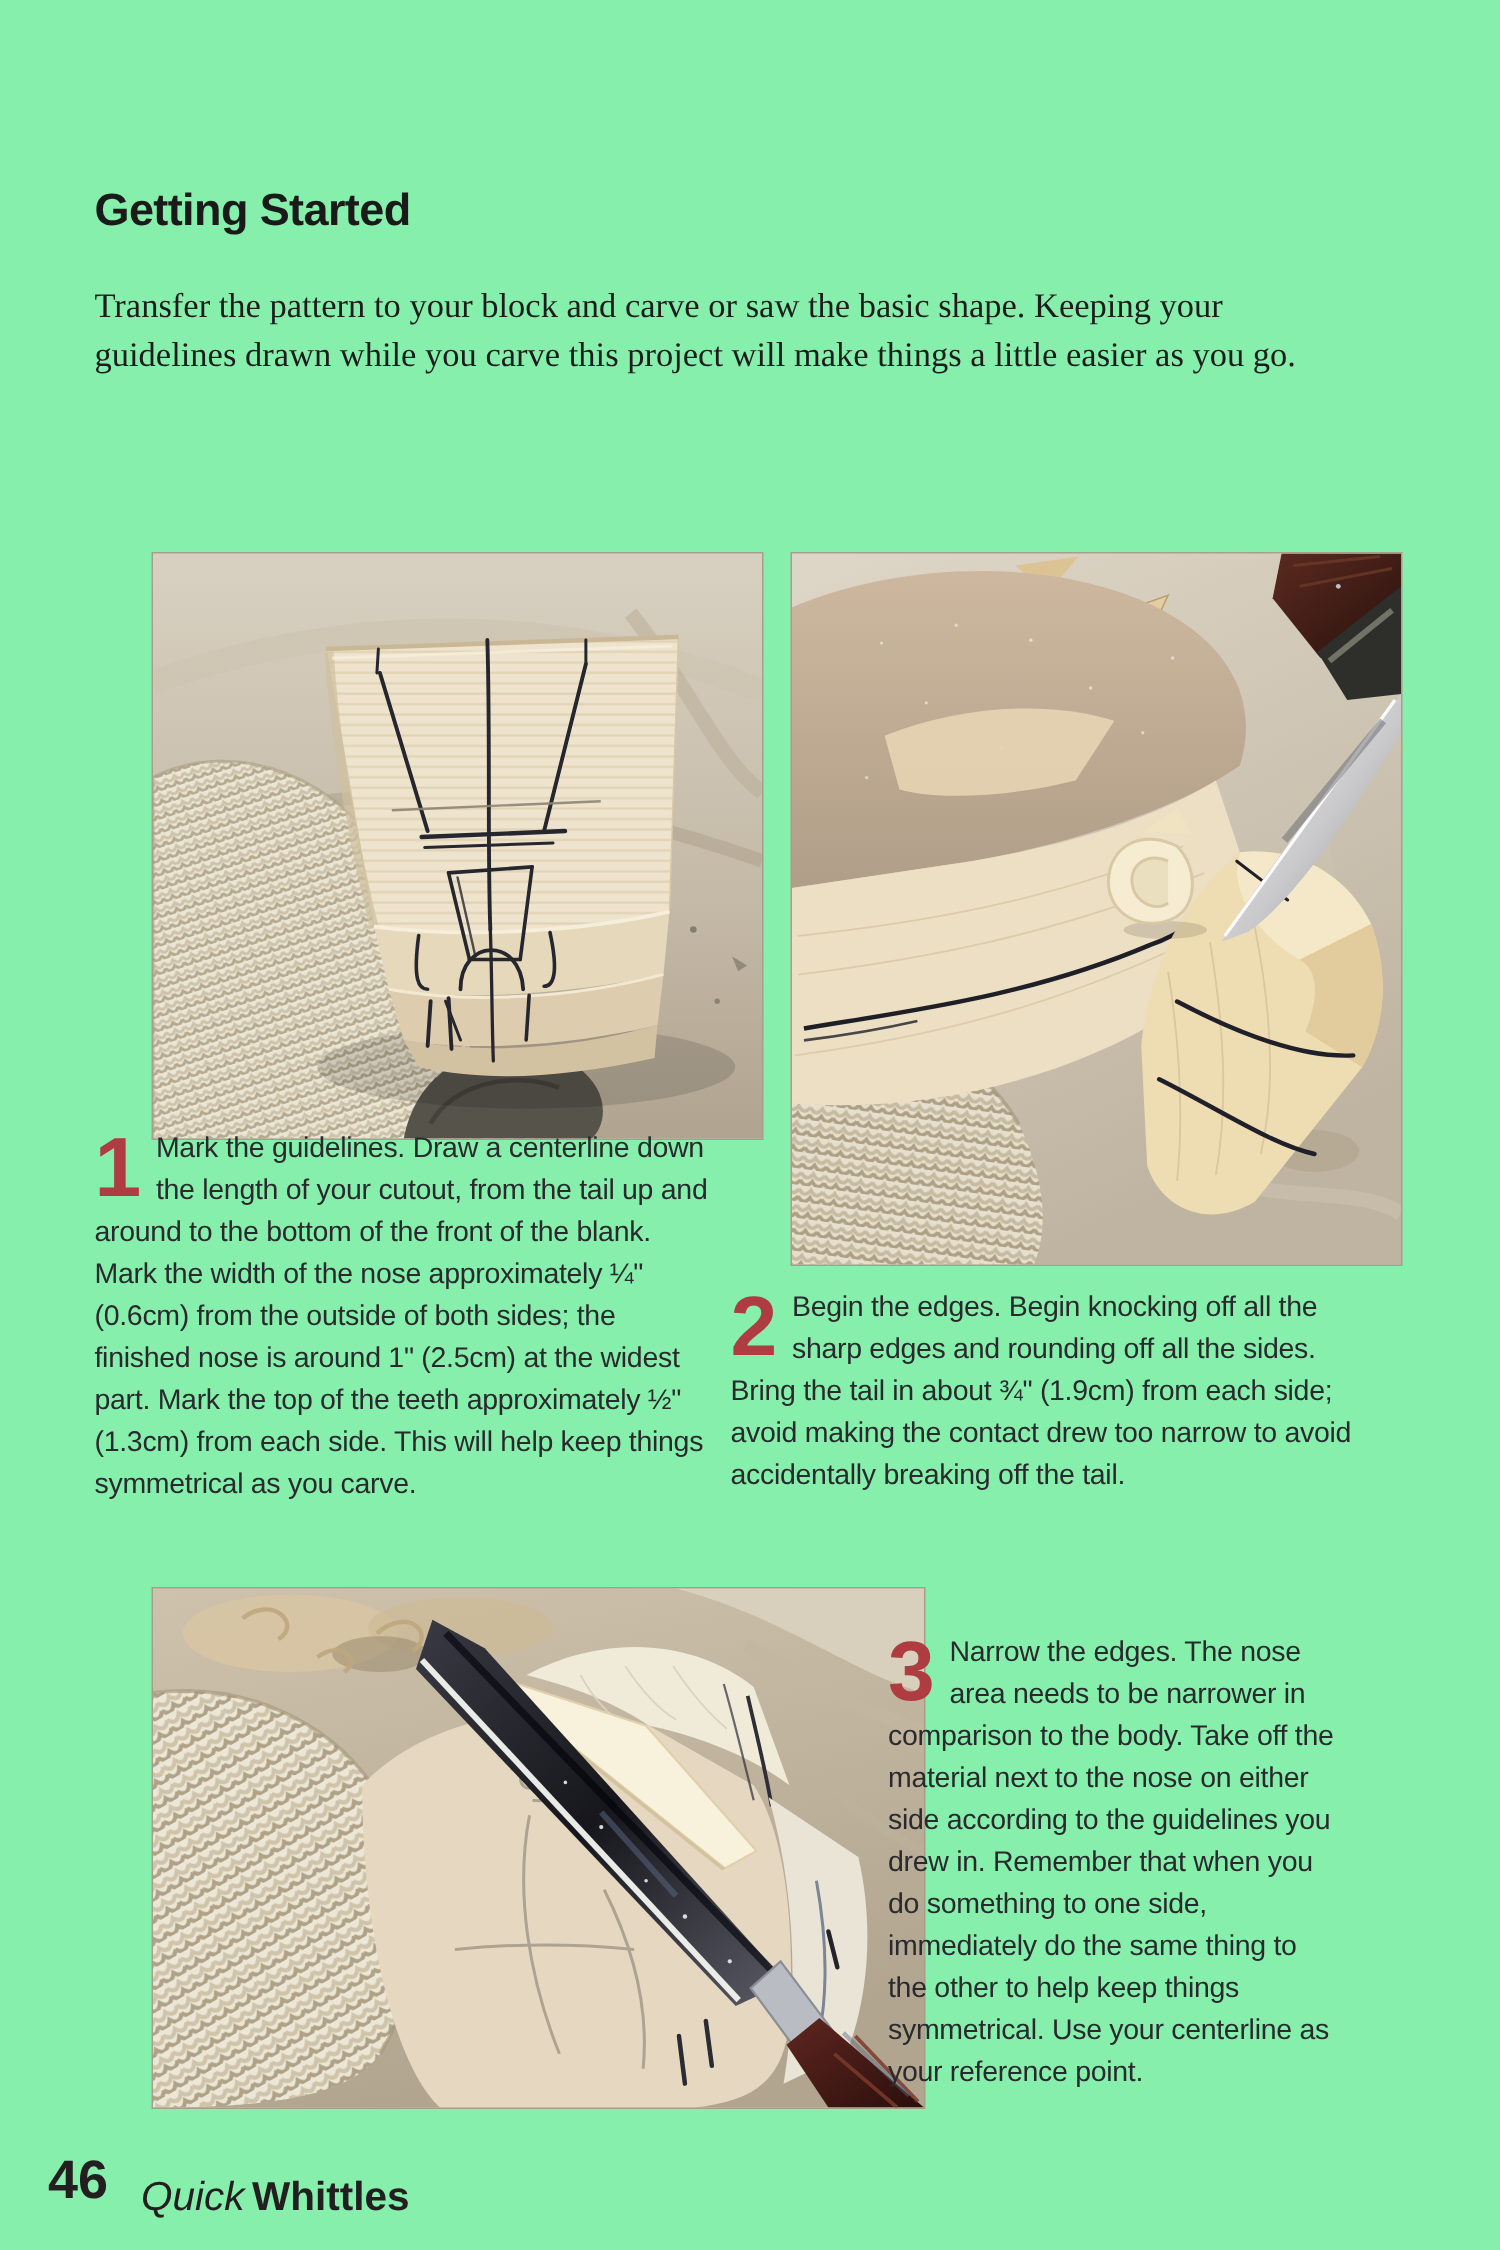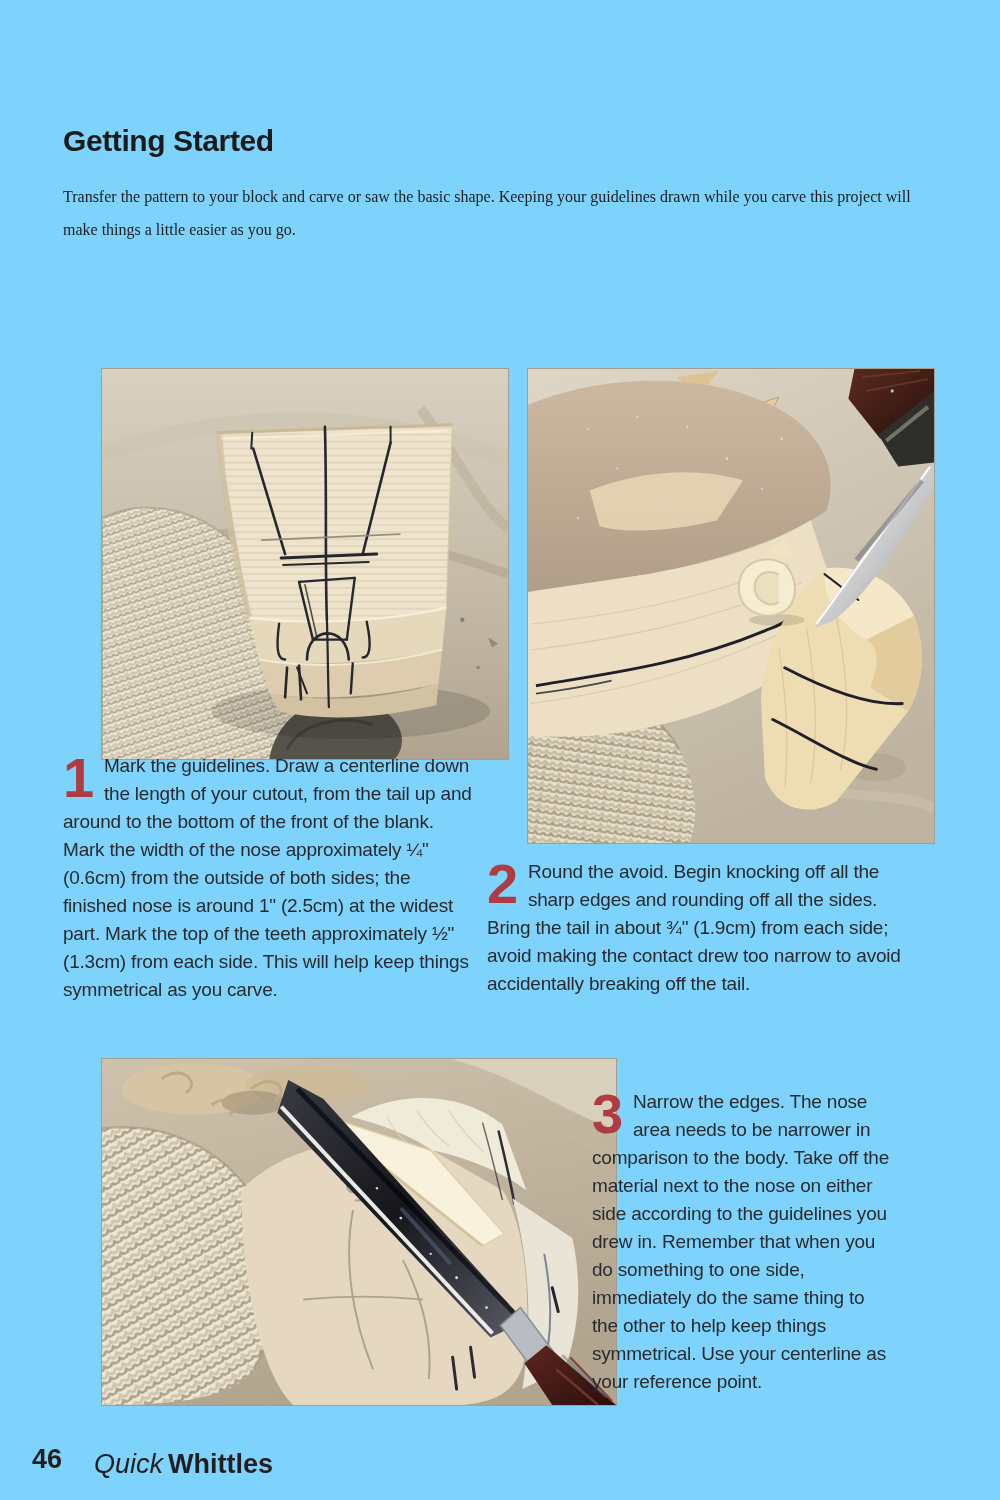--- a/index.html
+++ b/index.html
@@ -1,37 +1,37 @@
 <!DOCTYPE html>
 <html><head>
 <meta charset="utf-8">
 <style>
   html,body{margin:0;padding:0;background:#ffffff;}
-  .sheet{position:relative;width:1000px;height:1500px;background:#7dd3fc;overflow:hidden;
+  .sheet{position:relative;width:1000px;height:1500px;background:#86efac;overflow:hidden;
          font-family:"Liberation Sans",sans-serif;color:#26262b;}
   .h-sans{position:absolute;font-size:30px;font-weight:700;letter-spacing:-0.4px;color:#1a1a1a;
           font-family:"Liberation Sans",sans-serif;white-space:nowrap;}
   #h-getting{left:63px;top:124px;}
   #h-stepby{left:63px;top:288px;}
   .intro{position:absolute;left:63px;top:164px;width:852px;
-         font-family:"Liberation Serif",serif;font-size:16px;line-height:33px;color:#1d1d1d;}
+         font-family:"Liberation Serif",serif;font-size:23px;line-height:33px;color:#1d1d1d;}
   .photo{position:absolute;background:#cfc5b2;border:1px solid rgba(90,85,72,.35);box-sizing:border-box;}
   .photo svg{display:block;width:100%;height:100%;}
   #photo1{left:61px;top:352px;width:408px;height:392px;}
   #photo2{left:487px;top:352px;width:408px;height:476px;}
   #photo3{left:61px;top:1042px;width:516px;height:348px;}
   .step{position:absolute;font-size:19px;line-height:28px;letter-spacing:-0.2px;color:#2a2a2e;}
   #step1{left:63px;top:752px;width:414px;}
   #step2{left:487px;top:858px;width:426px;}
   #step3{left:592px;top:1088px;width:302px;}
   .stepnum{float:left;font-weight:700;font-size:56px;line-height:46px;color:#ae3c40;
            margin:3px 10px 0 0;}
   .steptitle{font-weight:400;}
   .footer{position:absolute;left:0;top:1432px;width:100%;height:42px;}
-  .pageno{position:absolute;left:32px;top:12px;font-size:27px;font-weight:700;color:#231f20;}
+  .pageno{position:absolute;left:32px;top:0;font-size:36px;font-weight:700;color:#231f20;}
   .booktitle{position:absolute;left:94px;top:17px;font-size:27px;color:#231f20;white-space:nowrap;}
   .bt-italic{font-style:italic;font-weight:400;}
   .bt-bold{font-weight:700;margin-left:5px;}
 </style>
 </head>
 <body>
 
 <div class="sheet">
 
   <div class="h-sans" id="h-getting">Getting Started</div>
@@ -207,21 +207,21 @@
   </figure>
 
   <div class="step" id="step1">
     <span class="stepnum">1</span>
     <span class="steptitle">Mark the guidelines.</span>
     <span class="stepbody">Draw a centerline down the length of your cutout, from the tail up and around to the bottom of the front of the blank. Mark the width of the nose approximately ¼" (0.6cm) from the outside of both sides; the finished nose is around 1" (2.5cm) at the widest part. Mark the top of the teeth approximately ½" (1.3cm) from each side. This will help keep things symmetrical as you carve.</span>
   </div>
 
   <div class="step" id="step2">
     <span class="stepnum">2</span>
-    <span class="steptitle">Round the avoid.</span>
+    <span class="steptitle">Begin the edges.</span>
     <span class="stepbody">Begin knocking off all the sharp edges and rounding off all the sides. Bring the tail in about ¾" (1.9cm) from each side; avoid making the contact drew too narrow to avoid accidentally breaking off the tail.</span>
   </div>
 
   <figure class="photo" id="photo3">
     <svg viewBox="0 0 516 348" xmlns="http://www.w3.org/2000/svg" preserveAspectRatio="none">
       <defs>
         <linearGradient id="p3bg" x1="0" y1="0" x2="0.3" y2="1">
           <stop offset="0" stop-color="#cfc2ac"></stop>
             <stop offset="1" stop-color="#b2a58f"></stop>
         </linearGradient>

